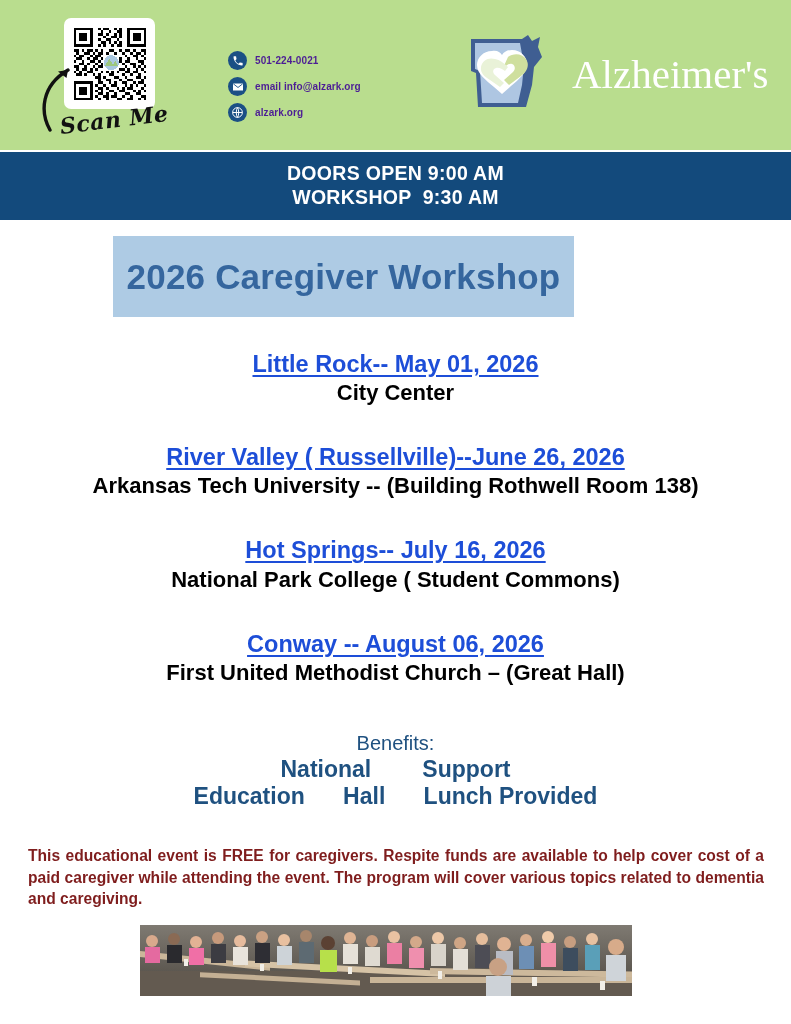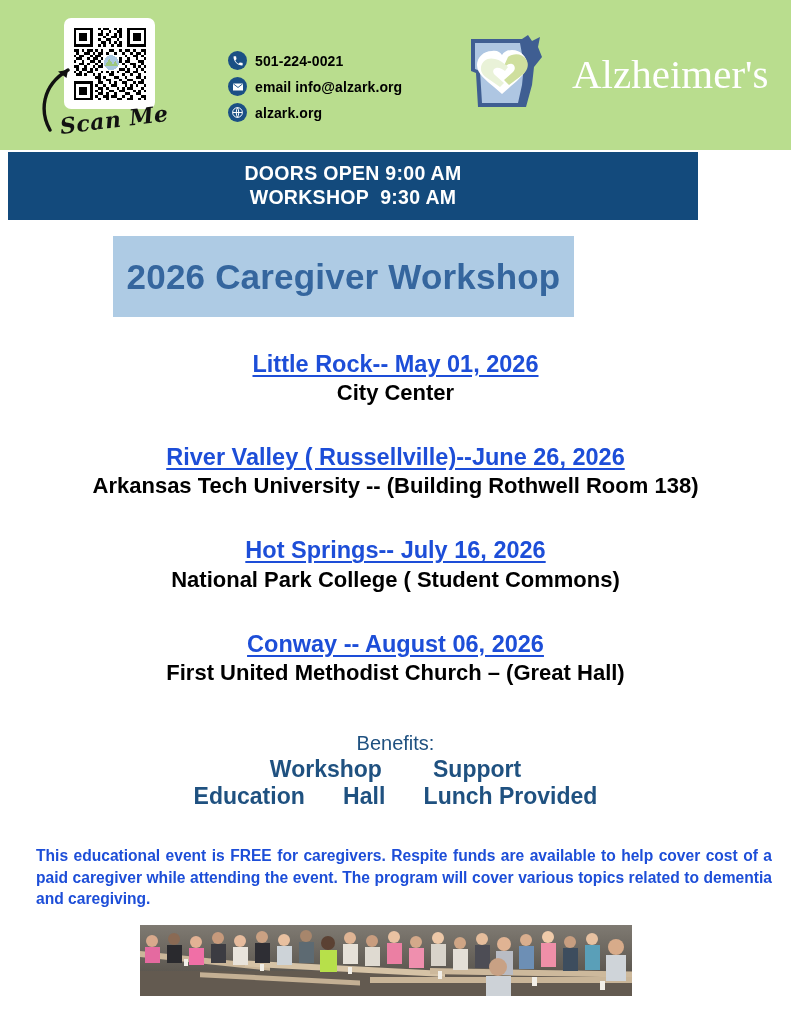--- a/index.html
+++ b/index.html
@@ -39,39 +39,39 @@
   
   .contact{position:absolute;left:228px;top:48px;}
   .contact-row{display:flex;align-items:center;height:25px;margin-bottom:1px;}
   .cicon{
     width:19px;height:19px;border-radius:50%;
     background:#1b5085;margin-right:8px;flex:0 0 auto;
     display:flex;align-items:center;justify-content:center;
   }
   .cicon svg{display:block;}
   .ctext{
-    font-size:14px;font-weight:700;color:#000000;
+    font-size:10px;font-weight:700;color:#4c1d95;
     letter-spacing:.1px;white-space:nowrap;
   }
 
   
   .logo{position:absolute;left:462px;top:33px;display:flex;align-items:center;}
   .logo-mark{width:98px;height:82px;flex:0 0 auto;}
   .logo-mark svg{display:block;}
   .logo-words{
     margin-left:12px;
     font-family:"Liberation Serif",serif;
     color:#ffffff;font-size:41px;line-height:0.95;
     white-space:nowrap;
   }
   .logo-words div{display:block;}
 
   
   .banner{
-    position:absolute;left:8px;top:152px;width:690px;height:68px;
+    position:absolute;left:0;top:152px;width:791px;height:68px;
     background:#134a7c;color:#ffffff;
     display:flex;flex-direction:column;align-items:center;justify-content:center;
     text-align:center;
   }
   .banner div{
     font-size:19.5px;font-weight:700;letter-spacing:.3px;line-height:1.22;
     white-space:pre;
   }
 
   
@@ -100,22 +100,22 @@
   }
 
   
   .benefits{position:absolute;left:0;top:732px;width:791px;text-align:center;color:#1f5180;}
   .benefits-title{font-size:20px;font-weight:400;line-height:1.18;}
   .benefits-row{font-size:23px;font-weight:700;line-height:1.18;white-space:pre;}
 
   
   .blurb{
     position:absolute;left:28px;top:845px;width:736px;
-    font-size:15.6px;font-weight:700;color:#1d4ed8;
-    line-height:1.38;text-align:justify;margin-left:8px;
+    font-size:15.6px;font-weight:700;color:#7f1d1d;
+    line-height:1.38;text-align:justify;
   }
 
   
   .photo{
     position:absolute;left:140px;top:925px;width:492px;height:71px;
     overflow:hidden;background:#6b6257;
   }
   .photo svg{display:block;width:492px;height:71px;}
 </style>
 </head>
@@ -393,21 +393,21 @@
     <div class="event-venue">National Park College ( Student Commons)</div>
   </div>
   <div class="event">
     <div class="event-head">Conway --  August 06, 2026</div>
     <div class="event-venue">First United Methodist Church – (Great Hall)</div>
   </div>
 </div>
 
 <div class="benefits">
   <div class="benefits-title">Benefits:</div>
-  <div class="benefits-row">Workshop        Support</div>
+  <div class="benefits-row">National        Support</div>
   <div class="benefits-row">Education      Hall      Lunch Provided</div>
 </div>
 
 <div class="blurb">This educational event is FREE for caregivers. Respite funds are available to help cover cost of a paid caregiver while attending the event. The program will cover various topics related to dementia and caregiving.</div>
 
 <div class="photo">
   <svg viewBox="0 0 492 71" preserveAspectRatio="none">
     <defs>
       <linearGradient id="bgwall" x1="0" y1="0" x2="0" y2="1">
         <stop offset="0" stop-color="#7f7a72"></stop>

